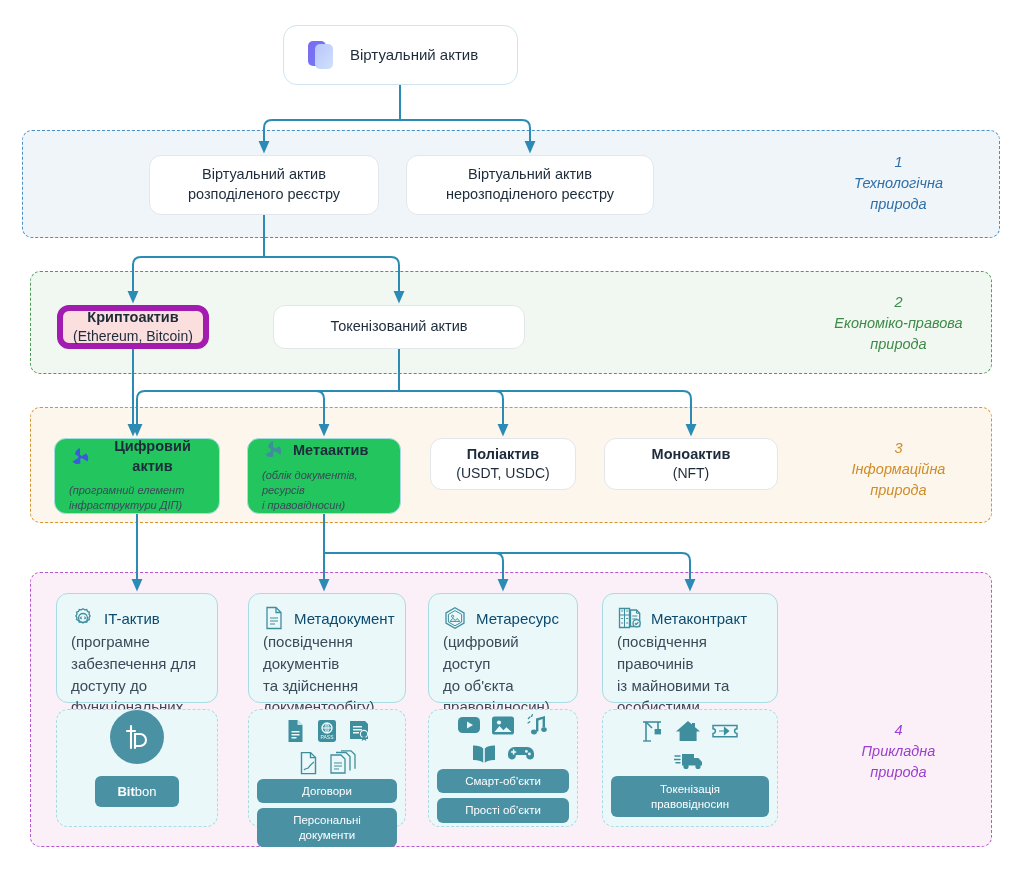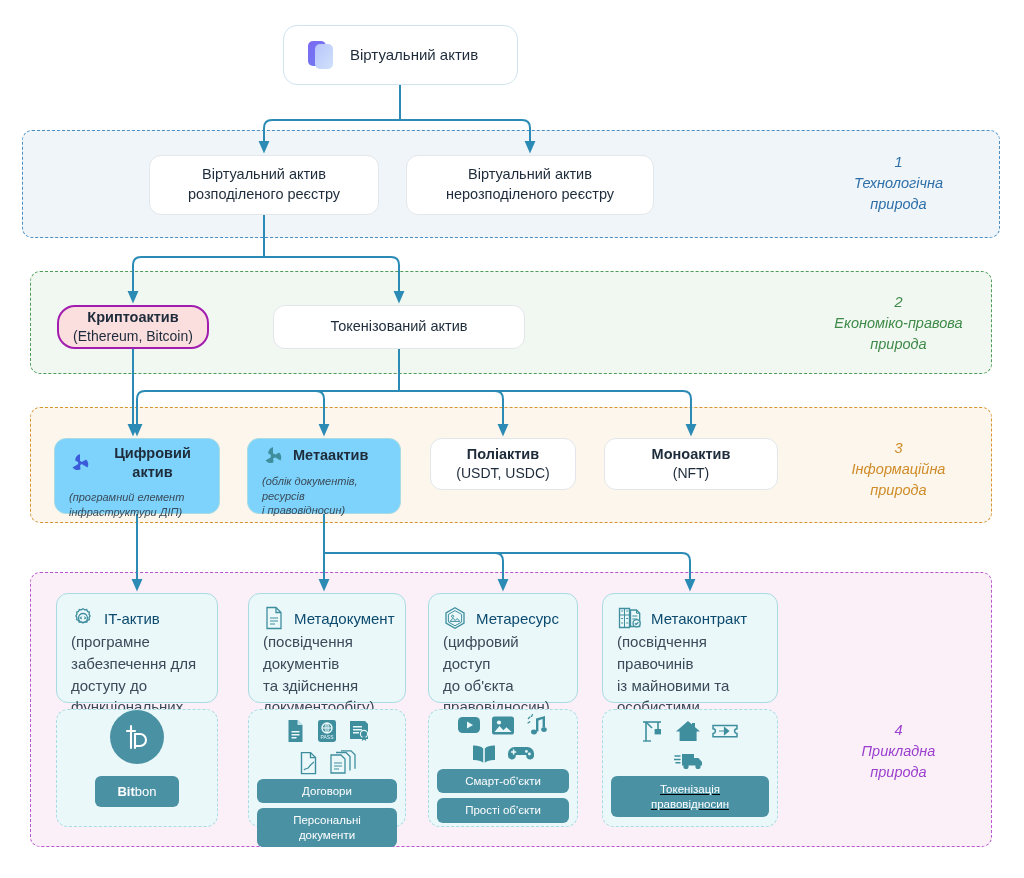--- a/index.html
+++ b/index.html
@@ -50,28 +50,28 @@
   #n-root .title { font-weight: 400; font-size: 15px; }
 
   
   #n-vadr { left: 149px; top: 155px; width: 230px; height: 60px; border-radius: 12px; }
   #n-vanr { left: 406px; top: 155px; width: 248px; height: 60px; border-radius: 12px; }
   #n-vadr .title, #n-vanr .title { font-weight: 400; }
 
   
   #n-crypto {
     left: 57px; top: 305px; width: 152px; height: 44px;
-    background: #fbdede; border: 2px solid #a21caf; border-radius: 18px;
+    background: #fbdede; border: 6px solid #a21caf; border-radius: 12px;
   }
   #n-token { left: 273px; top: 305px; width: 252px; height: 44px; }
   #n-token .title { font-weight: 400; }
 
   
-  .r3 { top: 438px; height: 76px; border: 1.3px solid #a9dbe2; background: #7dd3fc; border-radius: 12px;
-        flex-direction: column; align-items: flex-start; justify-content: center; padding: 11px 14px 0 14px; }
+  .r3 { top: 438px; height: 76px; border: 1.3px solid #a9dbe2; background: #22c55e; border-radius: 12px;
+        flex-direction: column; align-items: flex-start; justify-content: flex-end; padding: 11px 14px 0 14px; }
   .r3.plain { border: 1px solid #e3e6ea; background: #ffffff; height: 52px; top: 438px;
               align-items: center; justify-content: center; padding: 0; text-align: center; }
   #n-digital { left: 54px;  width: 166px; }
   #n-meta    { left: 247px; width: 154px; }
   #n-poly    { left: 430px; width: 146px; }
   #n-mono    { left: 604px; width: 174px; }
   .r3 .head { display: flex; align-items: center; gap: 9px; }
   .r3 .head .title { font-size: 14.5px; font-weight: 700; }
   .r3 .desc { margin-top: 7px; font-size: 11px; font-style: italic; line-height: 1.35; color: #3a4a58; text-align: left; }
 
@@ -87,21 +87,21 @@
   .r4 .head .title { font-size: 15px; font-weight: 400; color: #0c4a6e; }
   .r4 .desc { margin-top: 1px; font-size: 15px; line-height: 1.45; color: #3a4a58; }
 
   
   .panel { position: absolute; z-index: 2; top: 709px; border: 1.4px dashed #a9dbe2;
            background: #eaf8fa; border-radius: 12px; display: flex; flex-direction: column;
            align-items: center; }
   #p-it  { left: 56px;  width: 162px; height: 118px; justify-content: flex-start; gap: 12px; }
   #p-doc { left: 248px; width: 158px; height: 118px; padding-top: 9px; }
   #p-res { left: 428px; width: 150px; height: 118px; padding-top: 4px; }
-  #p-con { left: 602px; width: 176px; height: 118px; padding-top: 9px; text-decoration: underline; }
+  #p-con { left: 602px; width: 176px; height: 118px; padding-top: 9px; }
 
   .iconrow { display: flex; align-items: center; justify-content: center; gap: 10px; }
   .iconrow + .iconrow { margin-top: 3px; }
 
   .pill { background: #4a91a4; color: #ffffff; border-radius: 6px;
           font-size: 11.5px; padding: 6px 14px; text-align: center; line-height: 1.25; }
   .pill.small { padding: 5px 12px; }
   .pills { margin-top: auto; margin-bottom: 9px; display: flex; flex-direction: column; gap: 5px; align-items: flex-end; width: 100%; padding: 0 8px; }
   .pills .pill { width: 100%; }
 

